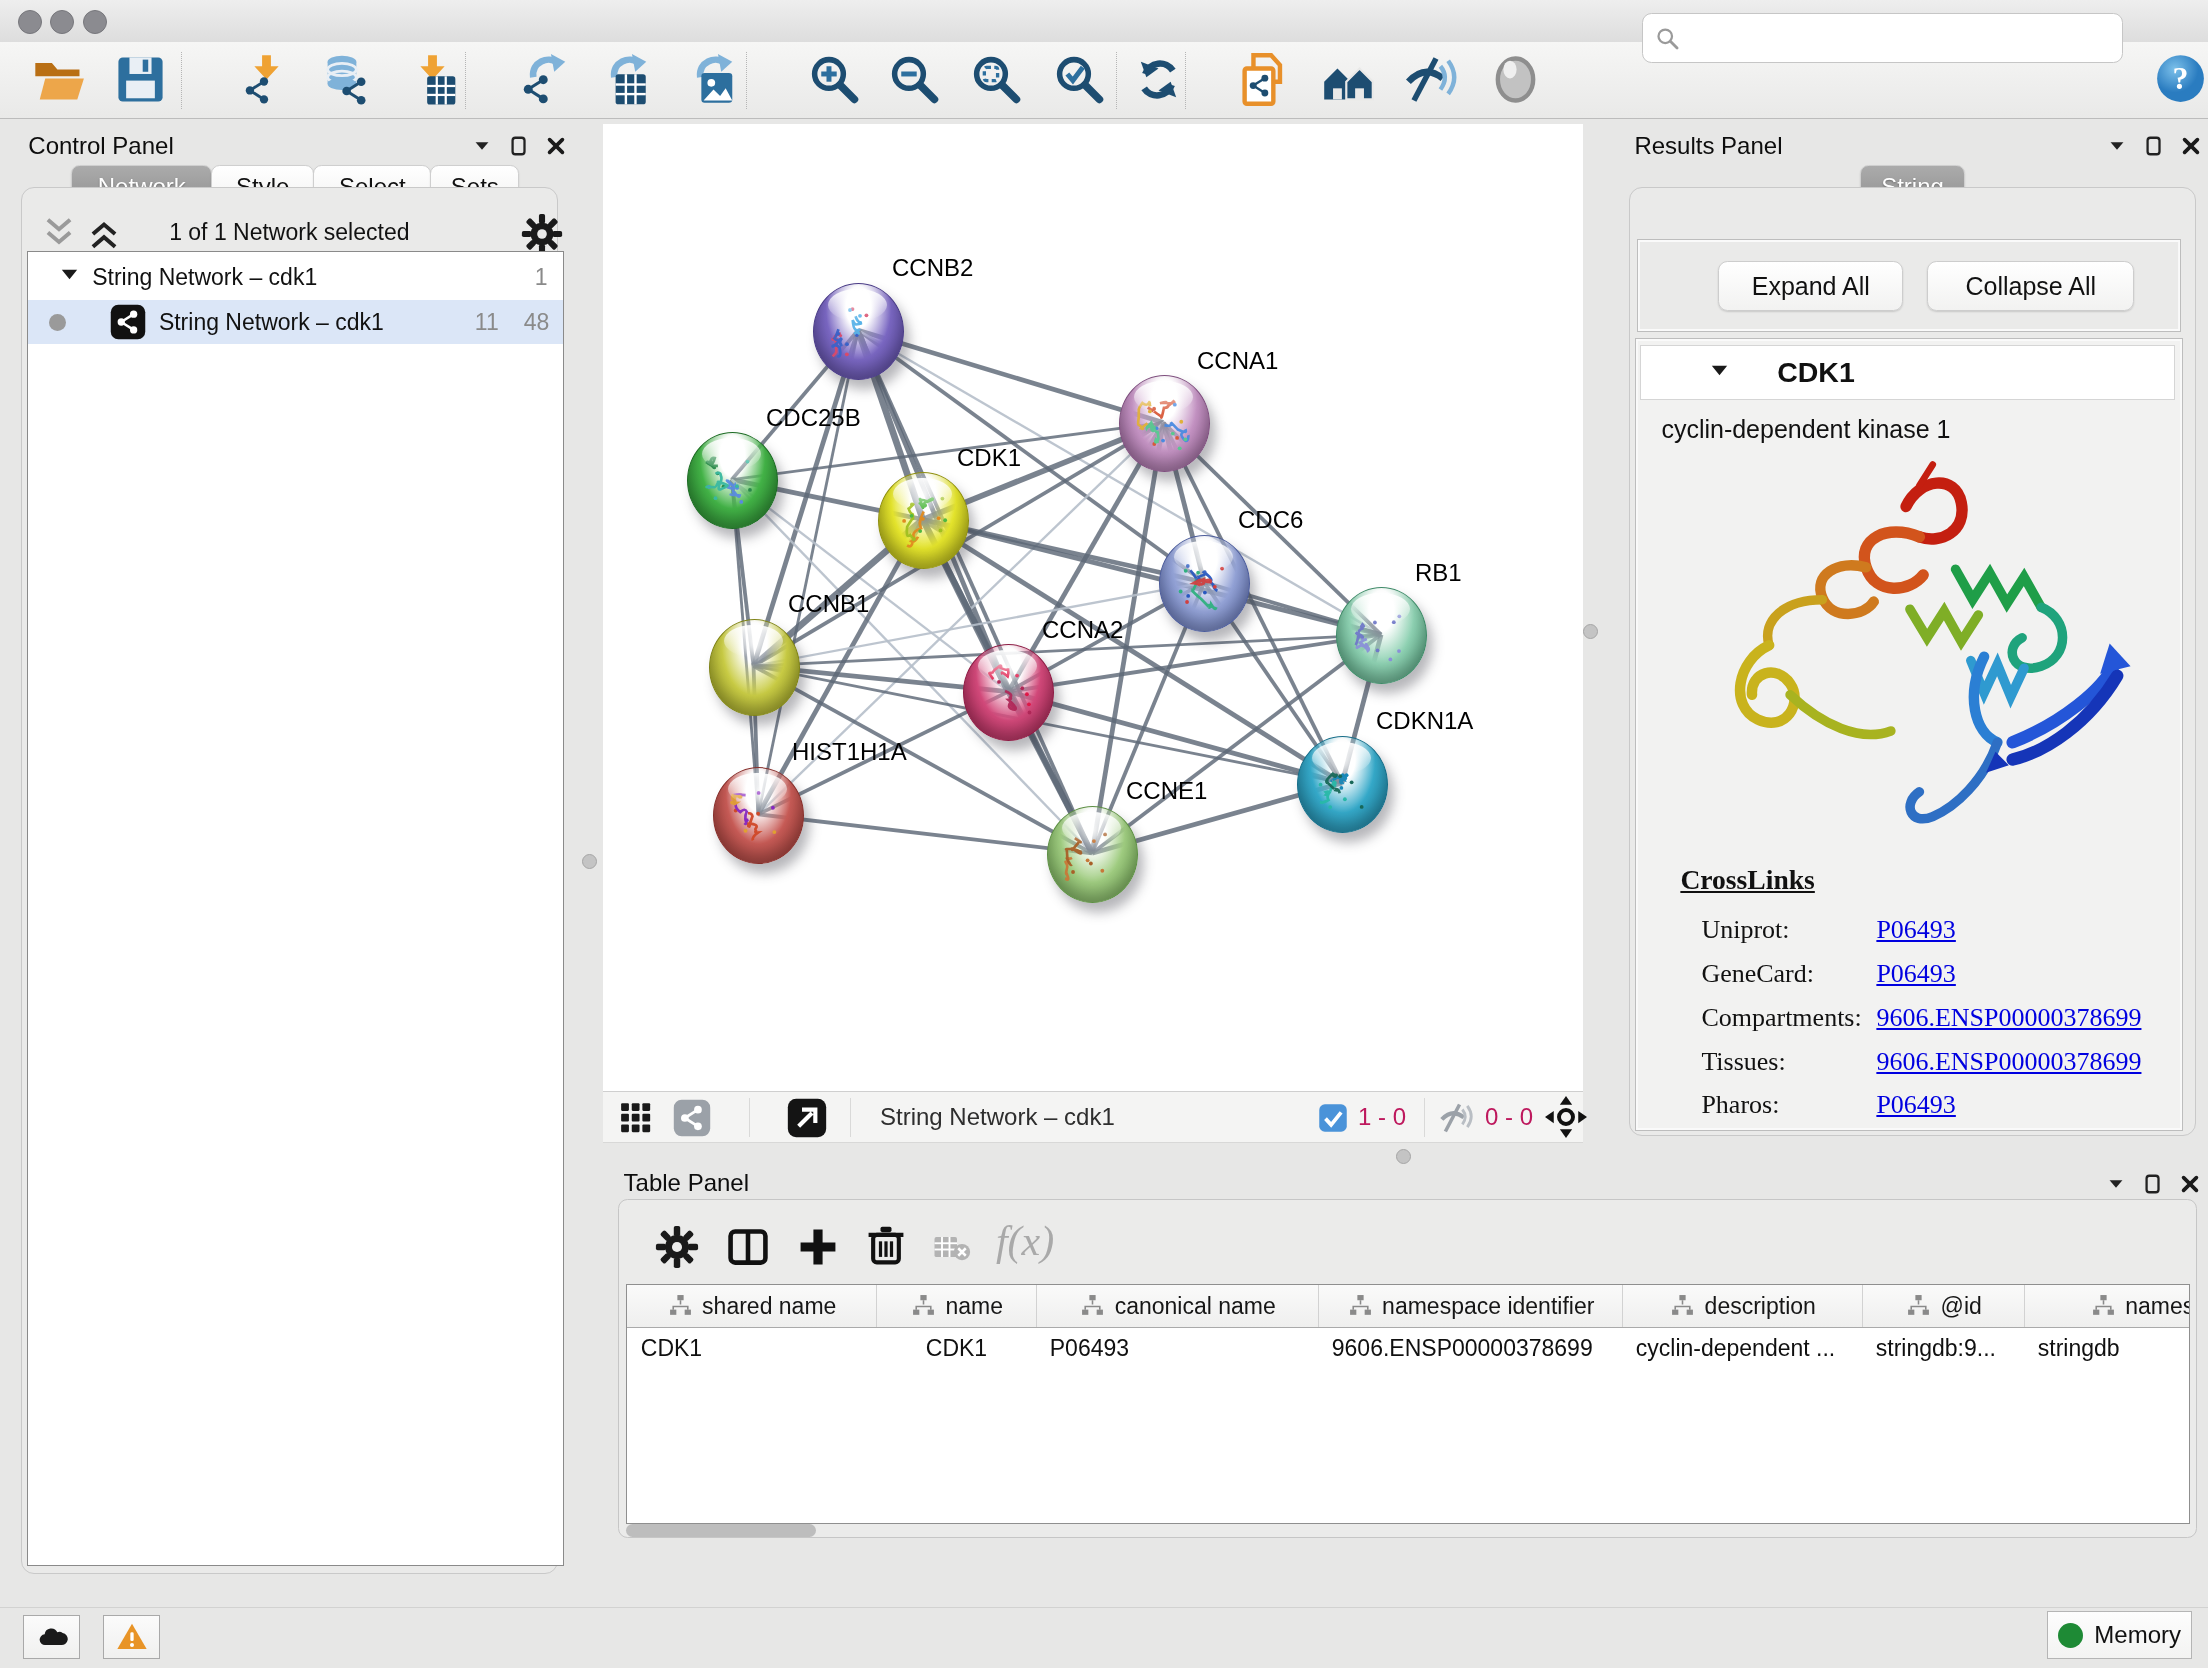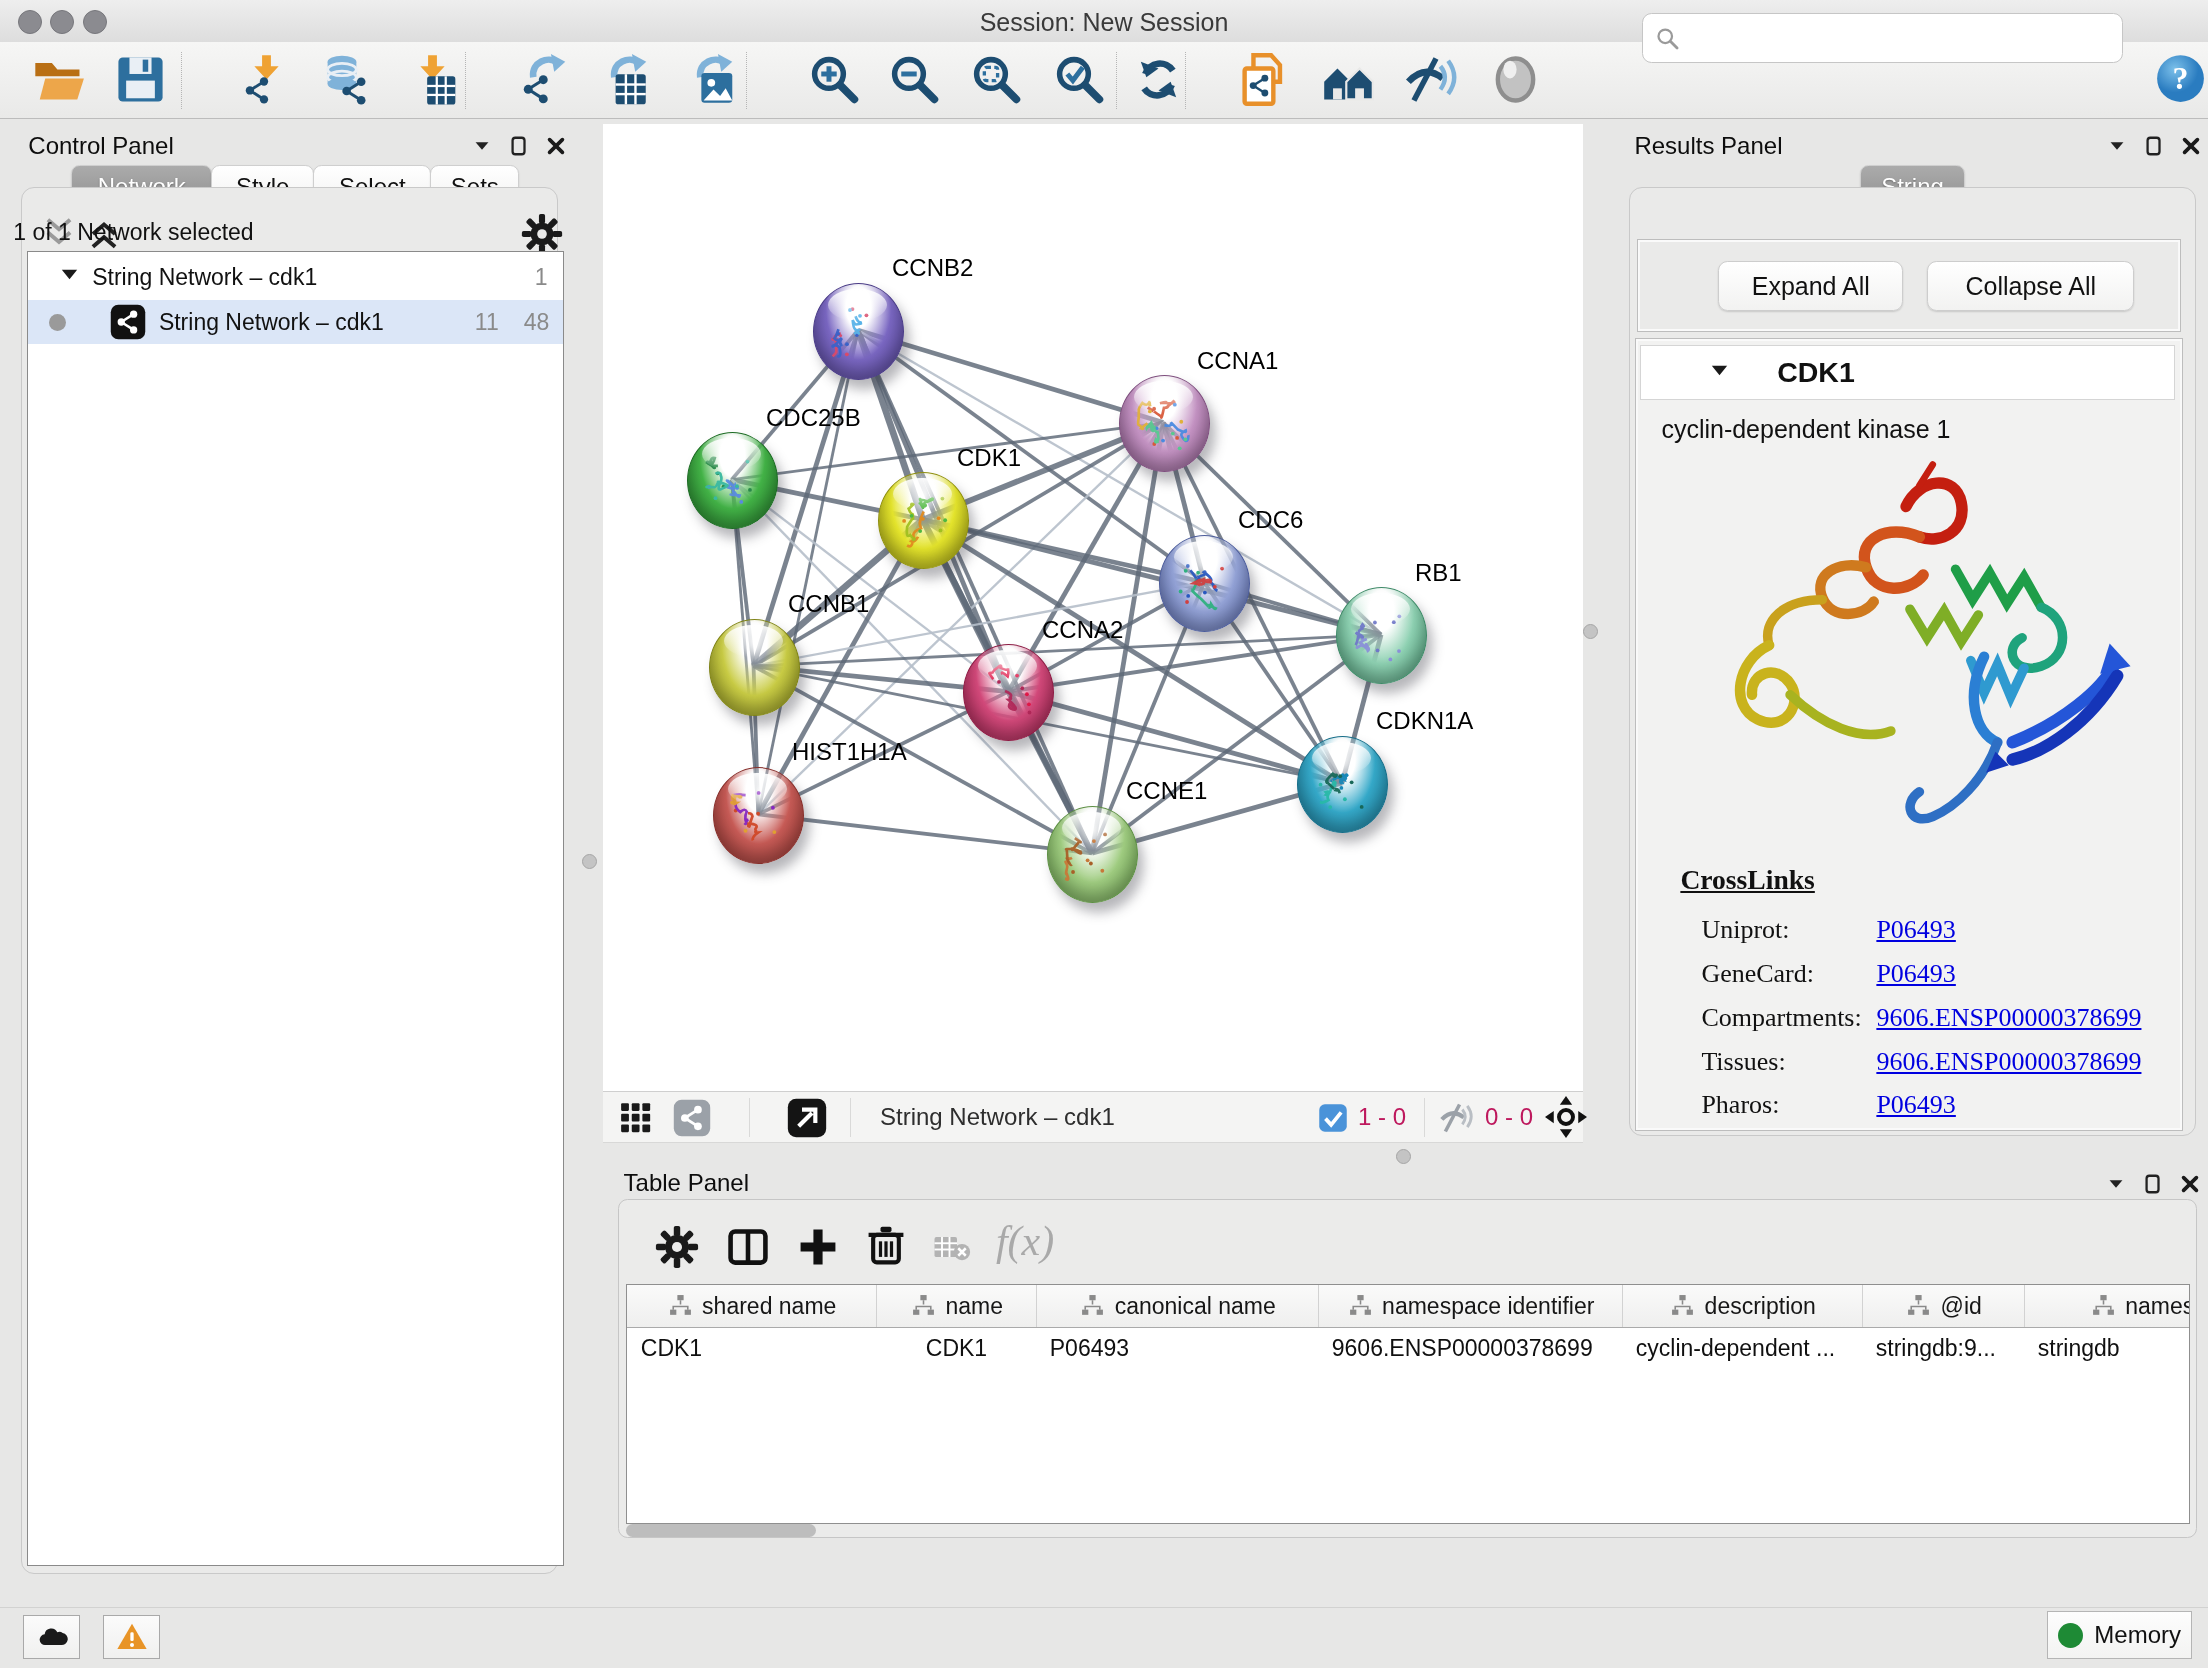--- a/index.html
+++ b/index.html
@@ -88,21 +88,20 @@
     border:1.9px solid #b5b5b5;display:flex;align-items:center;justify-content:center;gap:11.4px;font-size:24px;}
   #memory-btn .dot{width:25px;height:25px;border-radius:50%;background:#1e8a35;}
 </style>
 </head>
 <body>
 
 <div id="titlebar" class="abs">
   <div class="traffic abs" style="left:18px"></div>
   <div class="traffic abs" style="left:50px"></div>
   <div class="traffic abs" style="left:83px"></div>
-  <div id="win-title" class="abs">Session: New Session</div>
 </div>
 
 <div id="toolbar" class="abs">
     <span class="tbicon abs" style="left: 32px;">
       <svg viewBox="0 0 48 48">
         <path d="M3 9h15l5 6h20v6H3z" fill="#b96f14"></path>
         <path d="M7 42h34l6-19H12z" fill="#eda64a"></path>
       </svg>
     </span>
     <span class="tbicon abs" style="left: 114px;">
@@ -308,21 +307,21 @@
   <div class="abs" style="left:59px;top:41px">
     <span class="tab sel" style="width:141px">Network</span><span class="tab" style="width:103px">Style</span><span class="tab" style="width:118px">Select</span><span class="tab" style="width:89px">Sets</span>
   </div>
   <div class="abs pane" style="left:7.6px;top:63px;width:535px;height:1385px"></div>
   <span class="abs" style="left:25px;top:91px;width:44px;height:38px"><svg viewBox="0 0 48 48" width="42" height="38">
         <path d="M10 6l14 12L38 6M10 22l14 12 14-12" stroke="#9a9a9a" stroke-width="5" fill="none"></path>
       </svg></span>
   <span class="abs" style="left:70px;top:91px;width:44px;height:38px"><svg viewBox="0 0 48 48" width="42" height="38">
         <path d="M10 24L24 12l14 12M10 40L24 28l14 12" stroke="#222" stroke-width="5" fill="none"></path>
       </svg></span>
-  <div class="abs" style="left:0;top:95px;width:552px;font-size:23px">1 of 1 Network selected</div>
+  <div class="abs" style="left:0;top:95px;width:552px;text-align:center;font-size:23px">1 of 1 Network selected</div>
   <span class="abs" style="left:508px;top:89px;width:42px;height:42px" id="cp-gear"><svg width="42" height="42" viewBox="0 0 48 48">
         <rect x="20.5" y="1" width="7" height="11" rx="2" transform="rotate(0 24 24)" fill="#1a1a1a"></rect>
         <rect x="20.5" y="1" width="7" height="11" rx="2" transform="rotate(45 24 24)" fill="#1a1a1a"></rect>
         <rect x="20.5" y="1" width="7" height="11" rx="2" transform="rotate(90 24 24)" fill="#1a1a1a"></rect>
         <rect x="20.5" y="1" width="7" height="11" rx="2" transform="rotate(135 24 24)" fill="#1a1a1a"></rect>
         <rect x="20.5" y="1" width="7" height="11" rx="2" transform="rotate(180 24 24)" fill="#1a1a1a"></rect>
         <rect x="20.5" y="1" width="7" height="11" rx="2" transform="rotate(225 24 24)" fill="#1a1a1a"></rect>
         <rect x="20.5" y="1" width="7" height="11" rx="2" transform="rotate(270 24 24)" fill="#1a1a1a"></rect>
         <rect x="20.5" y="1" width="7" height="11" rx="2" transform="rotate(315 24 24)" fill="#1a1a1a"></rect>
         <circle cx="24" cy="24" r="13" fill="#1a1a1a"></circle>

